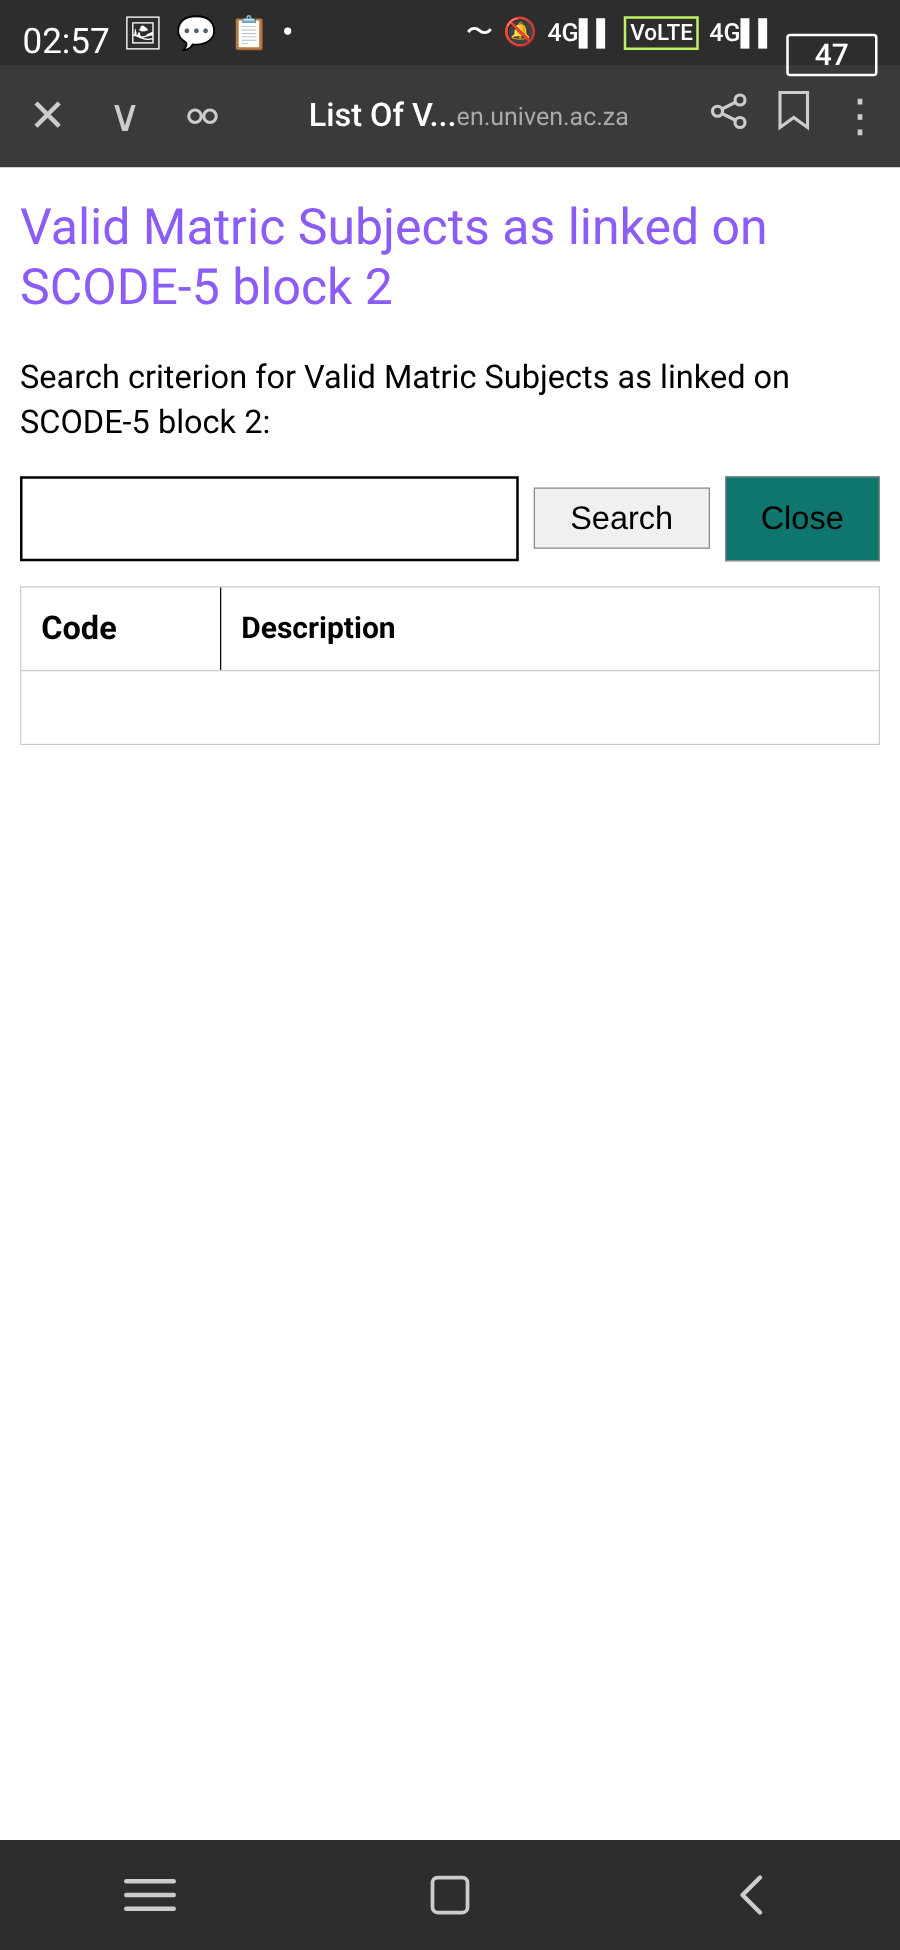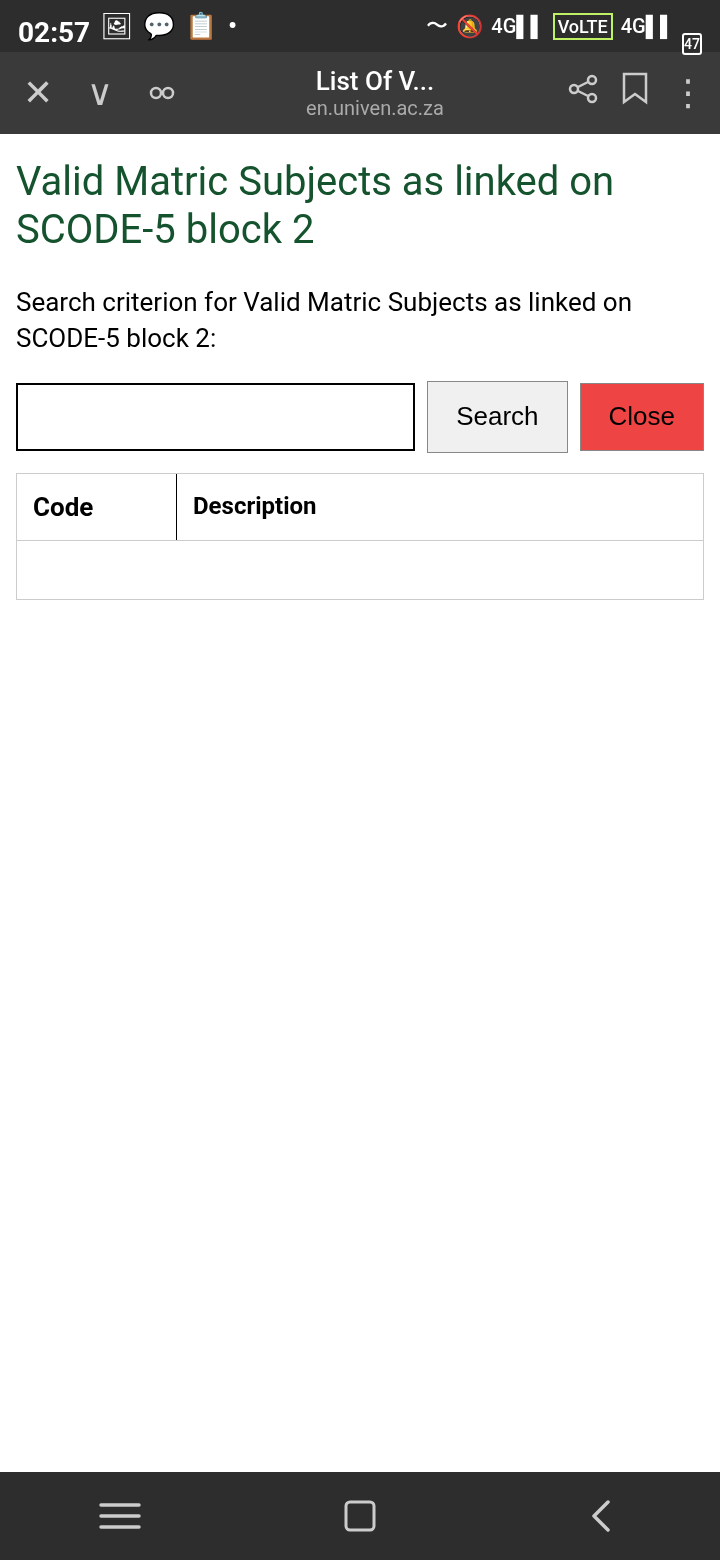--- a/index.html
+++ b/index.html
@@ -32,28 +32,28 @@
       gap: 10px;
     }
     .status-right {
       display: flex;
       align-items: center;
       gap: 8px;
       font-size: 22px;
     }
     .status-time {
       font-size: 28px;
-      font-weight: 700;
+      font-weight: 400;
       margin-top: 13px;
     }
     .battery-box {
       border: 2px solid #fff;
       border-radius: 3px;
-      padding: 1px 0;
-      font-size: 14px;
+      padding: 1px 21px;
+      font-size: 24px;
       position: relative;
       margin-top: 36px;
     }
 
     
     .browser-bar {
       background: #3a3a3a;
       color: #ffffff;
       height: 82px;
       display: flex;
@@ -66,21 +66,21 @@
       color: #cccccc;
       cursor: pointer;
       display: flex;
       align-items: center;
       justify-content: center;
       width: 44px;
     }
     .browser-bar-center {
       flex: 1;
       display: flex;
-      flex-direction: column;
+      flex-direction: row;
       align-items: center;
       justify-content: center;
     }
     .browser-bar-title {
       font-size: 26px;
       font-weight: 500;
       color: #ffffff;
     }
     .browser-bar-url {
       font-size: 20px;
@@ -100,21 +100,21 @@
     
     .main-content {
       flex: 1;
       padding: 24px 16px;
       background: #ffffff;
     }
 
     .page-title {
       font-size: 40px;
       font-weight: 400;
-      color: #14532d;
+      color: #8b5cf6;
       line-height: 1.2;
       margin-bottom: 30px;
     }
 
     .search-description {
       font-size: 26px;
       color: #000000;
       line-height: 1.4;
       margin-bottom: 24px;
     }
@@ -131,34 +131,34 @@
       flex: 1;
       height: 68px;
       border: 2px solid #000000;
       font-size: 26px;
       padding: 0 12px;
       outline: none;
       background: #ffffff;
     }
 
     .search-button {
-      height: 72px;
+      height: 49px;
       padding: 0 28px;
       border: 1px solid #888888;
       background: #f0f0f0;
       font-size: 26px;
       cursor: pointer;
       color: #000000;
     }
 
     .close-button {
       height: 68px;
       padding: 0 28px;
       border: 1px solid #888888;
-      background: #ef4444;
+      background: #0f766e;
       font-size: 26px;
       cursor: pointer;
       color: #000000;
     }
 
     
     .table-header {
       display: flex;
       border: 1px solid #cccccc;
       border-bottom: none;

